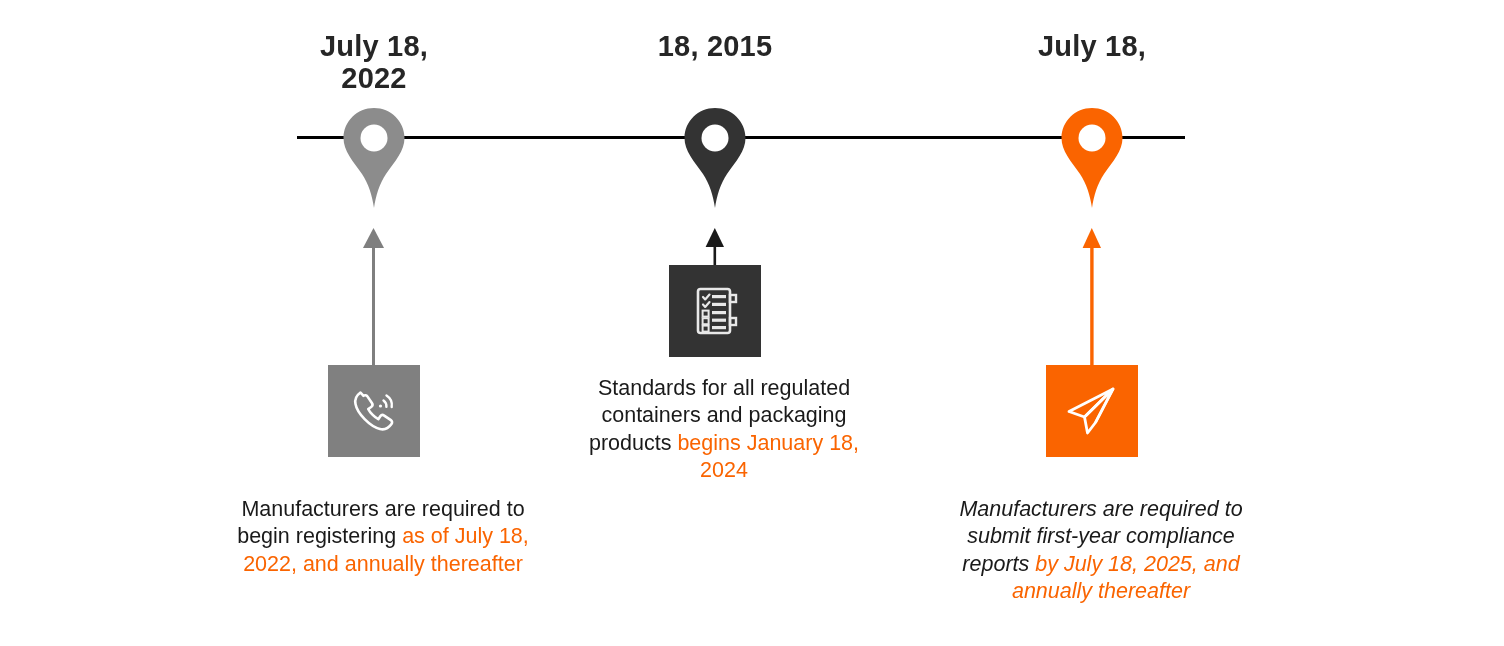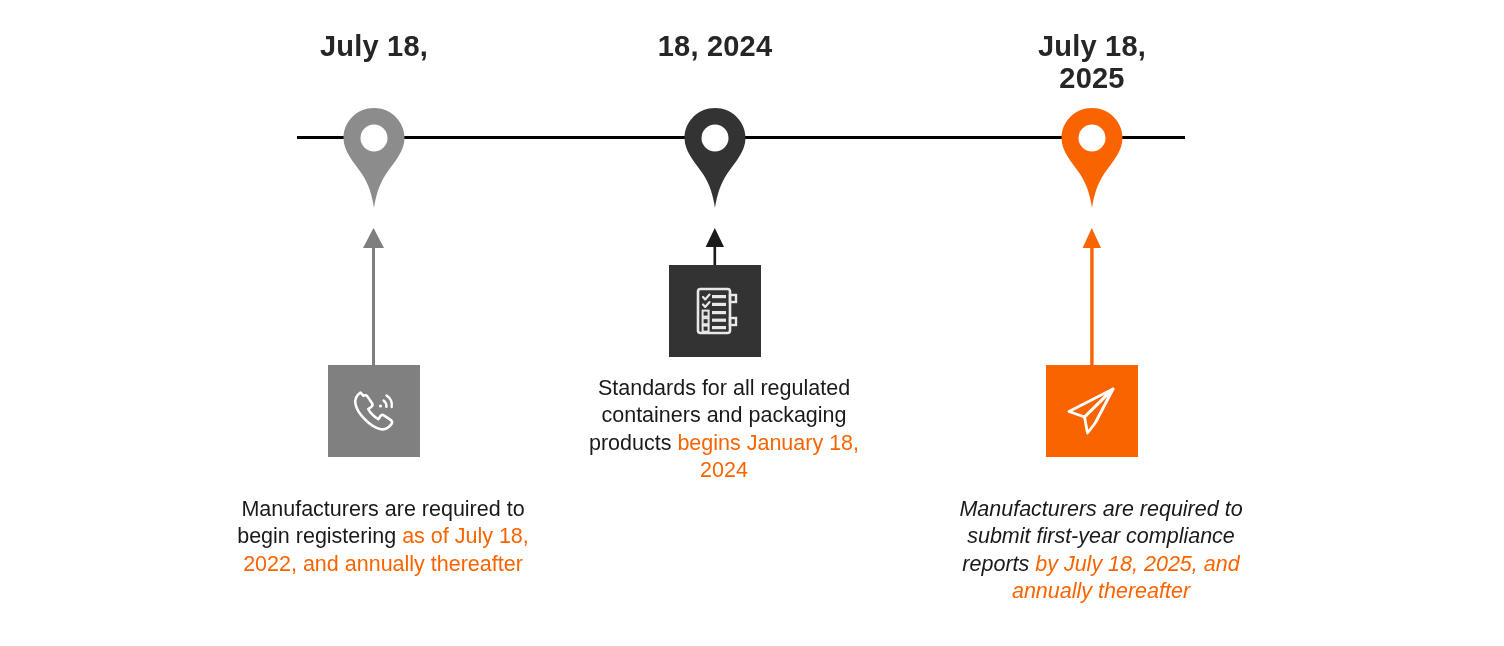--- a/index.html
+++ b/index.html
@@ -115,20 +115,21 @@
 <body>
 
 <div id="canvas">
 
   <div class="timeline-line"></div>
 
   <div class="milestone m1">
 
     <div class="date-label">
       <span class="dl-line">July 18,</span>
+      <span class="dl-line">2022</span>
     </div>
 
     <div class="pin-wrap">
       <svg width="62" height="100" viewBox="0 0 62 100">
         <path d="M31 0 C14.2 0 0.5 13.4 0.5 29.9 C0.5 43 10 53 19 66 C25.5 75.5 29.3 88 31 100 C32.7 88 36.5 75.5 43 66 C52 53 61.5 43 61.5 29.9 C61.5 13.4 47.8 0 31 0 Z" fill="#8C8C8C"></path>
         <circle cx="31" cy="30" r="13.5" fill="#ffffff"></circle>
       </svg>
     </div>
 
     <div class="arrow">
@@ -148,21 +149,21 @@
     </div>
 
     <div class="desc">
       <span>Manufacturers are required to begin registering </span><span class="hl">as of July 18, 2022, and annually thereafter</span>
     </div>
   </div>
 
   <div class="milestone m2">
 
     <div class="date-label">
-      <span class="dl-line">18, 2024</span>
+      <span class="dl-line">18, 2015</span>
     </div>
 
     <div class="pin-wrap">
       <svg width="62" height="100" viewBox="0 0 62 100">
         <path d="M31 0 C14.2 0 0.5 13.4 0.5 29.9 C0.5 43 10 53 19 66 C25.5 75.5 29.3 88 31 100 C32.7 88 36.5 75.5 43 66 C52 53 61.5 43 61.5 29.9 C61.5 13.4 47.8 0 31 0 Z" fill="#333333"></path>
         <circle cx="31" cy="30" r="13.5" fill="#ffffff"></circle>
       </svg>
     </div>
 
     <div class="arrow">
@@ -192,21 +193,20 @@
 
     <div class="desc">
       <span>Standards for all regulated containers and packaging products </span><span class="hl">begins January 18, 2024</span>
     </div>
   </div>
 
   <div class="milestone m3">
 
     <div class="date-label">
       <span class="dl-line">July 18,</span>
-      <span class="dl-line">2025</span>
     </div>
 
     <div class="pin-wrap">
       <svg width="62" height="100" viewBox="0 0 62 100">
         <path d="M31 0 C14.2 0 0.5 13.4 0.5 29.9 C0.5 43 10 53 19 66 C25.5 75.5 29.3 88 31 100 C32.7 88 36.5 75.5 43 66 C52 53 61.5 43 61.5 29.9 C61.5 13.4 47.8 0 31 0 Z" fill="#FA6400"></path>
         <circle cx="31" cy="30" r="13.5" fill="#ffffff"></circle>
       </svg>
     </div>
 
     <div class="arrow">

